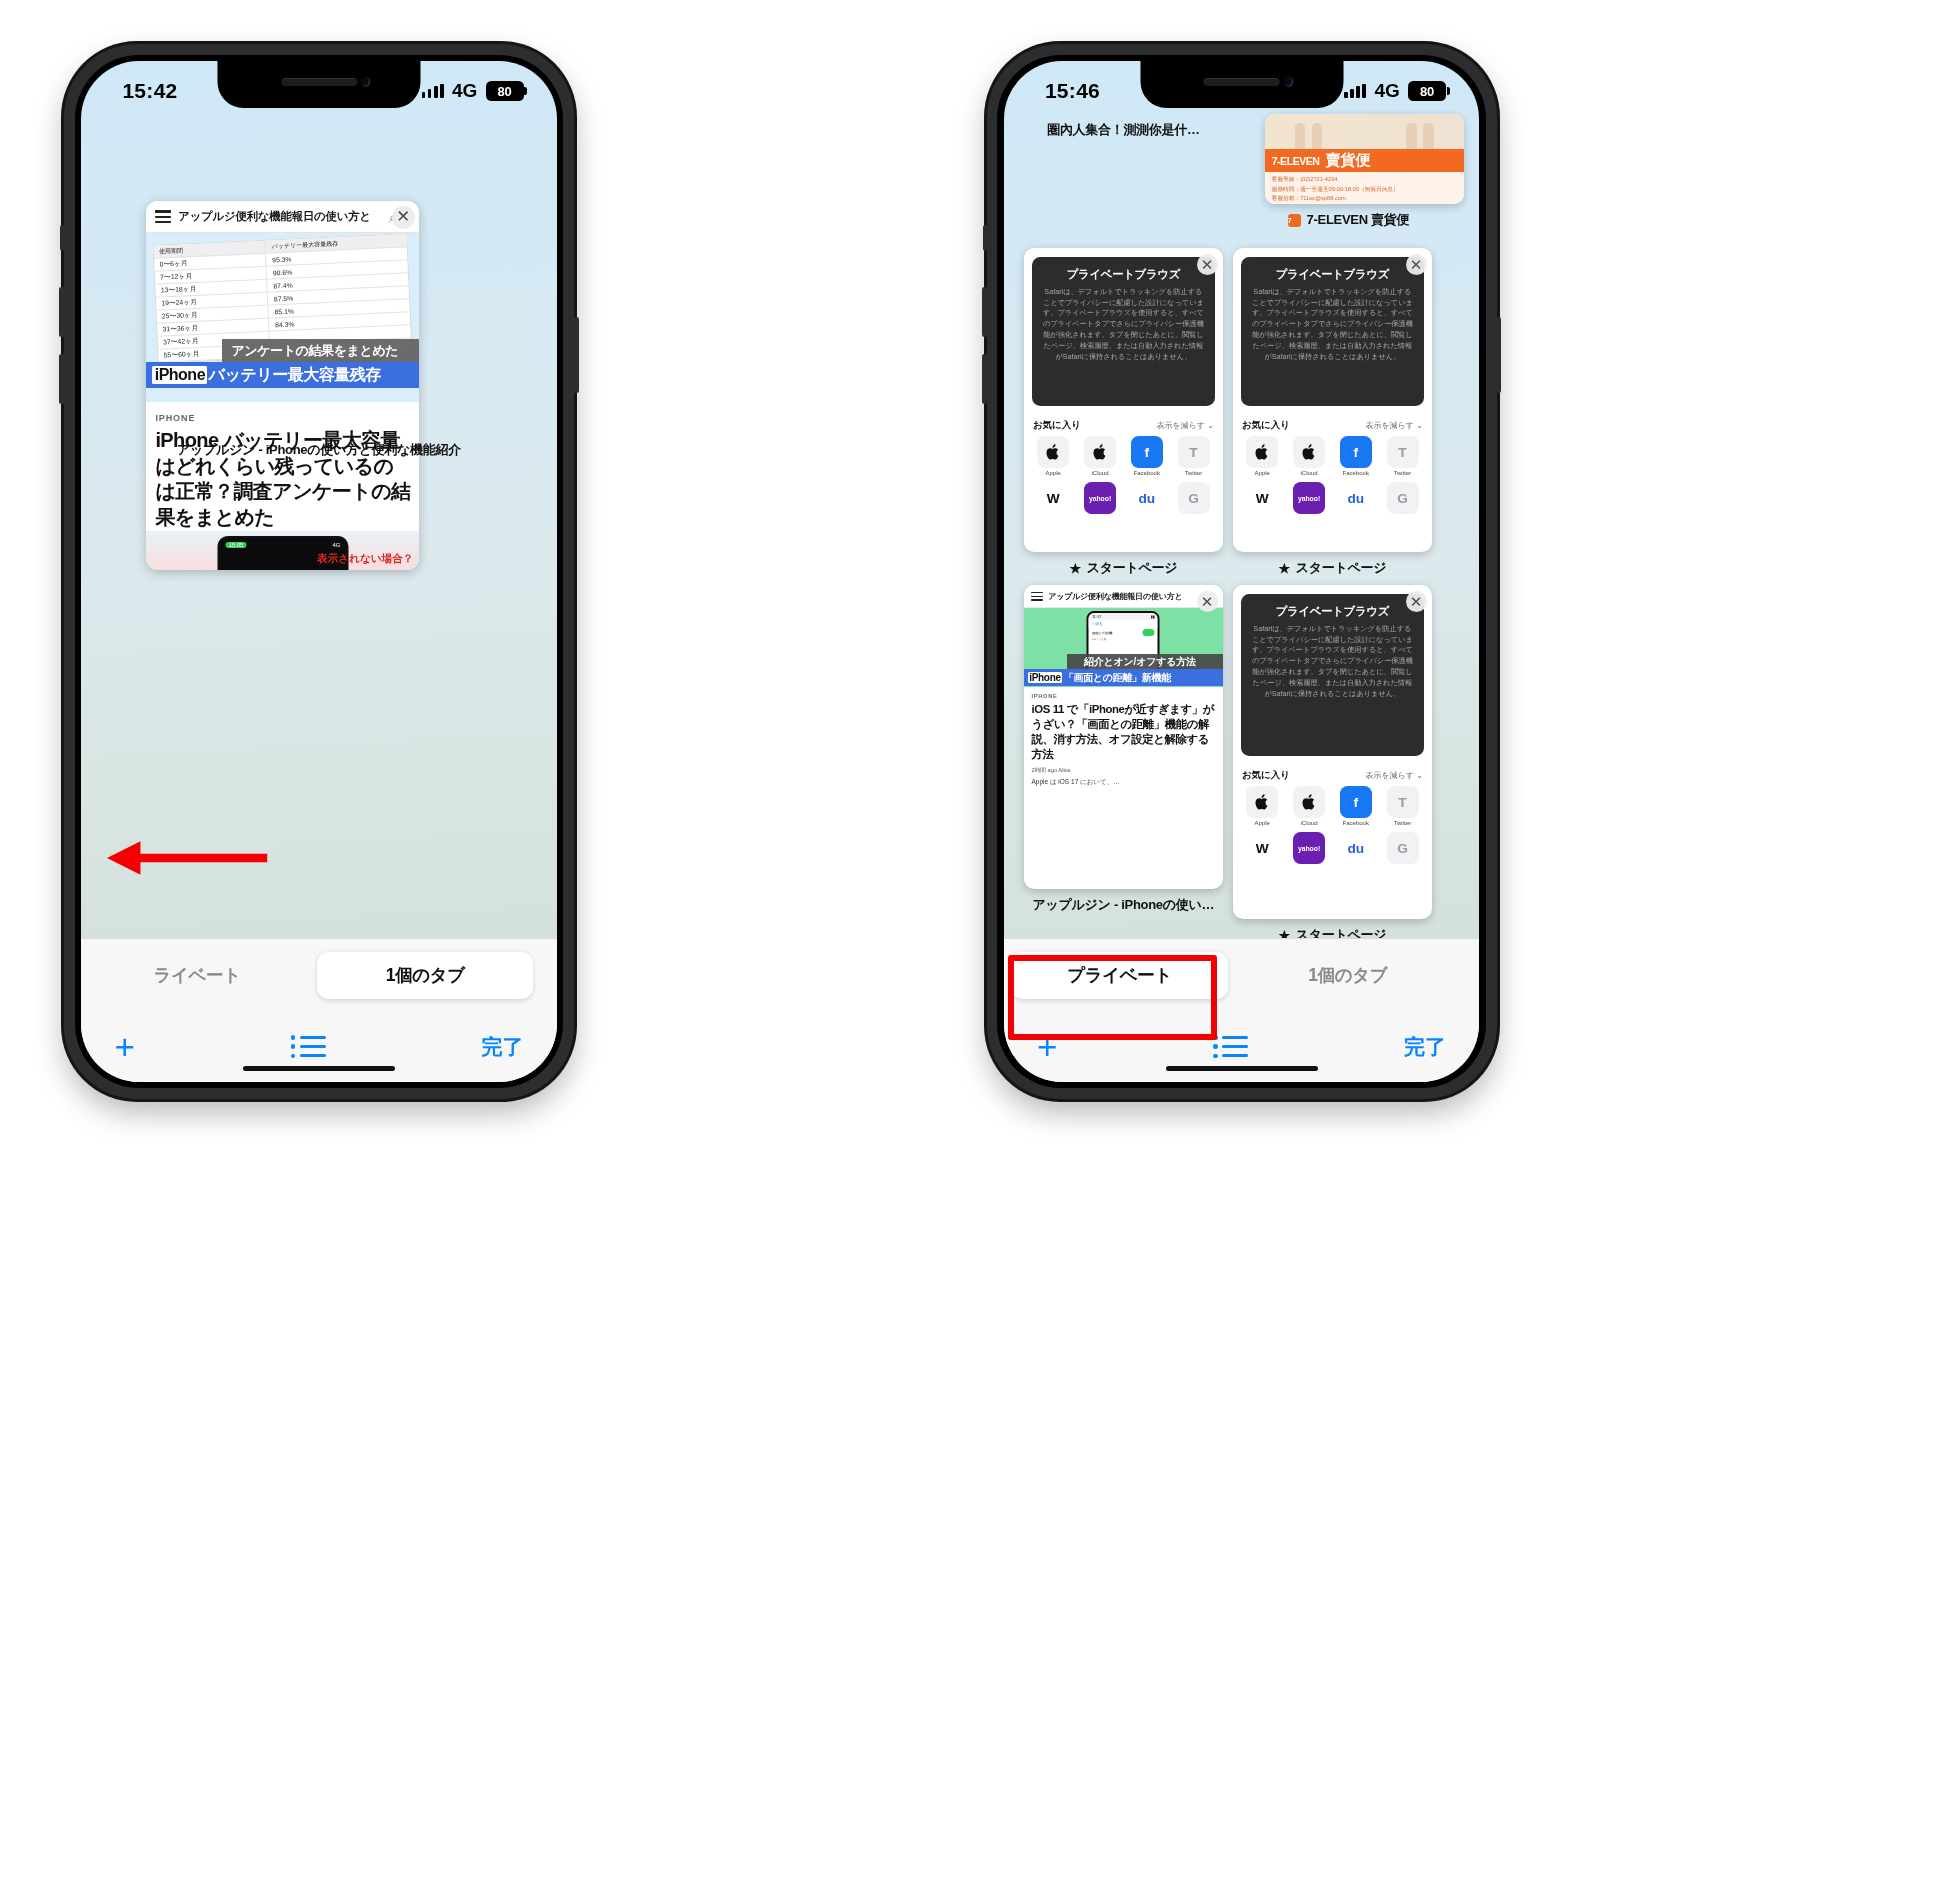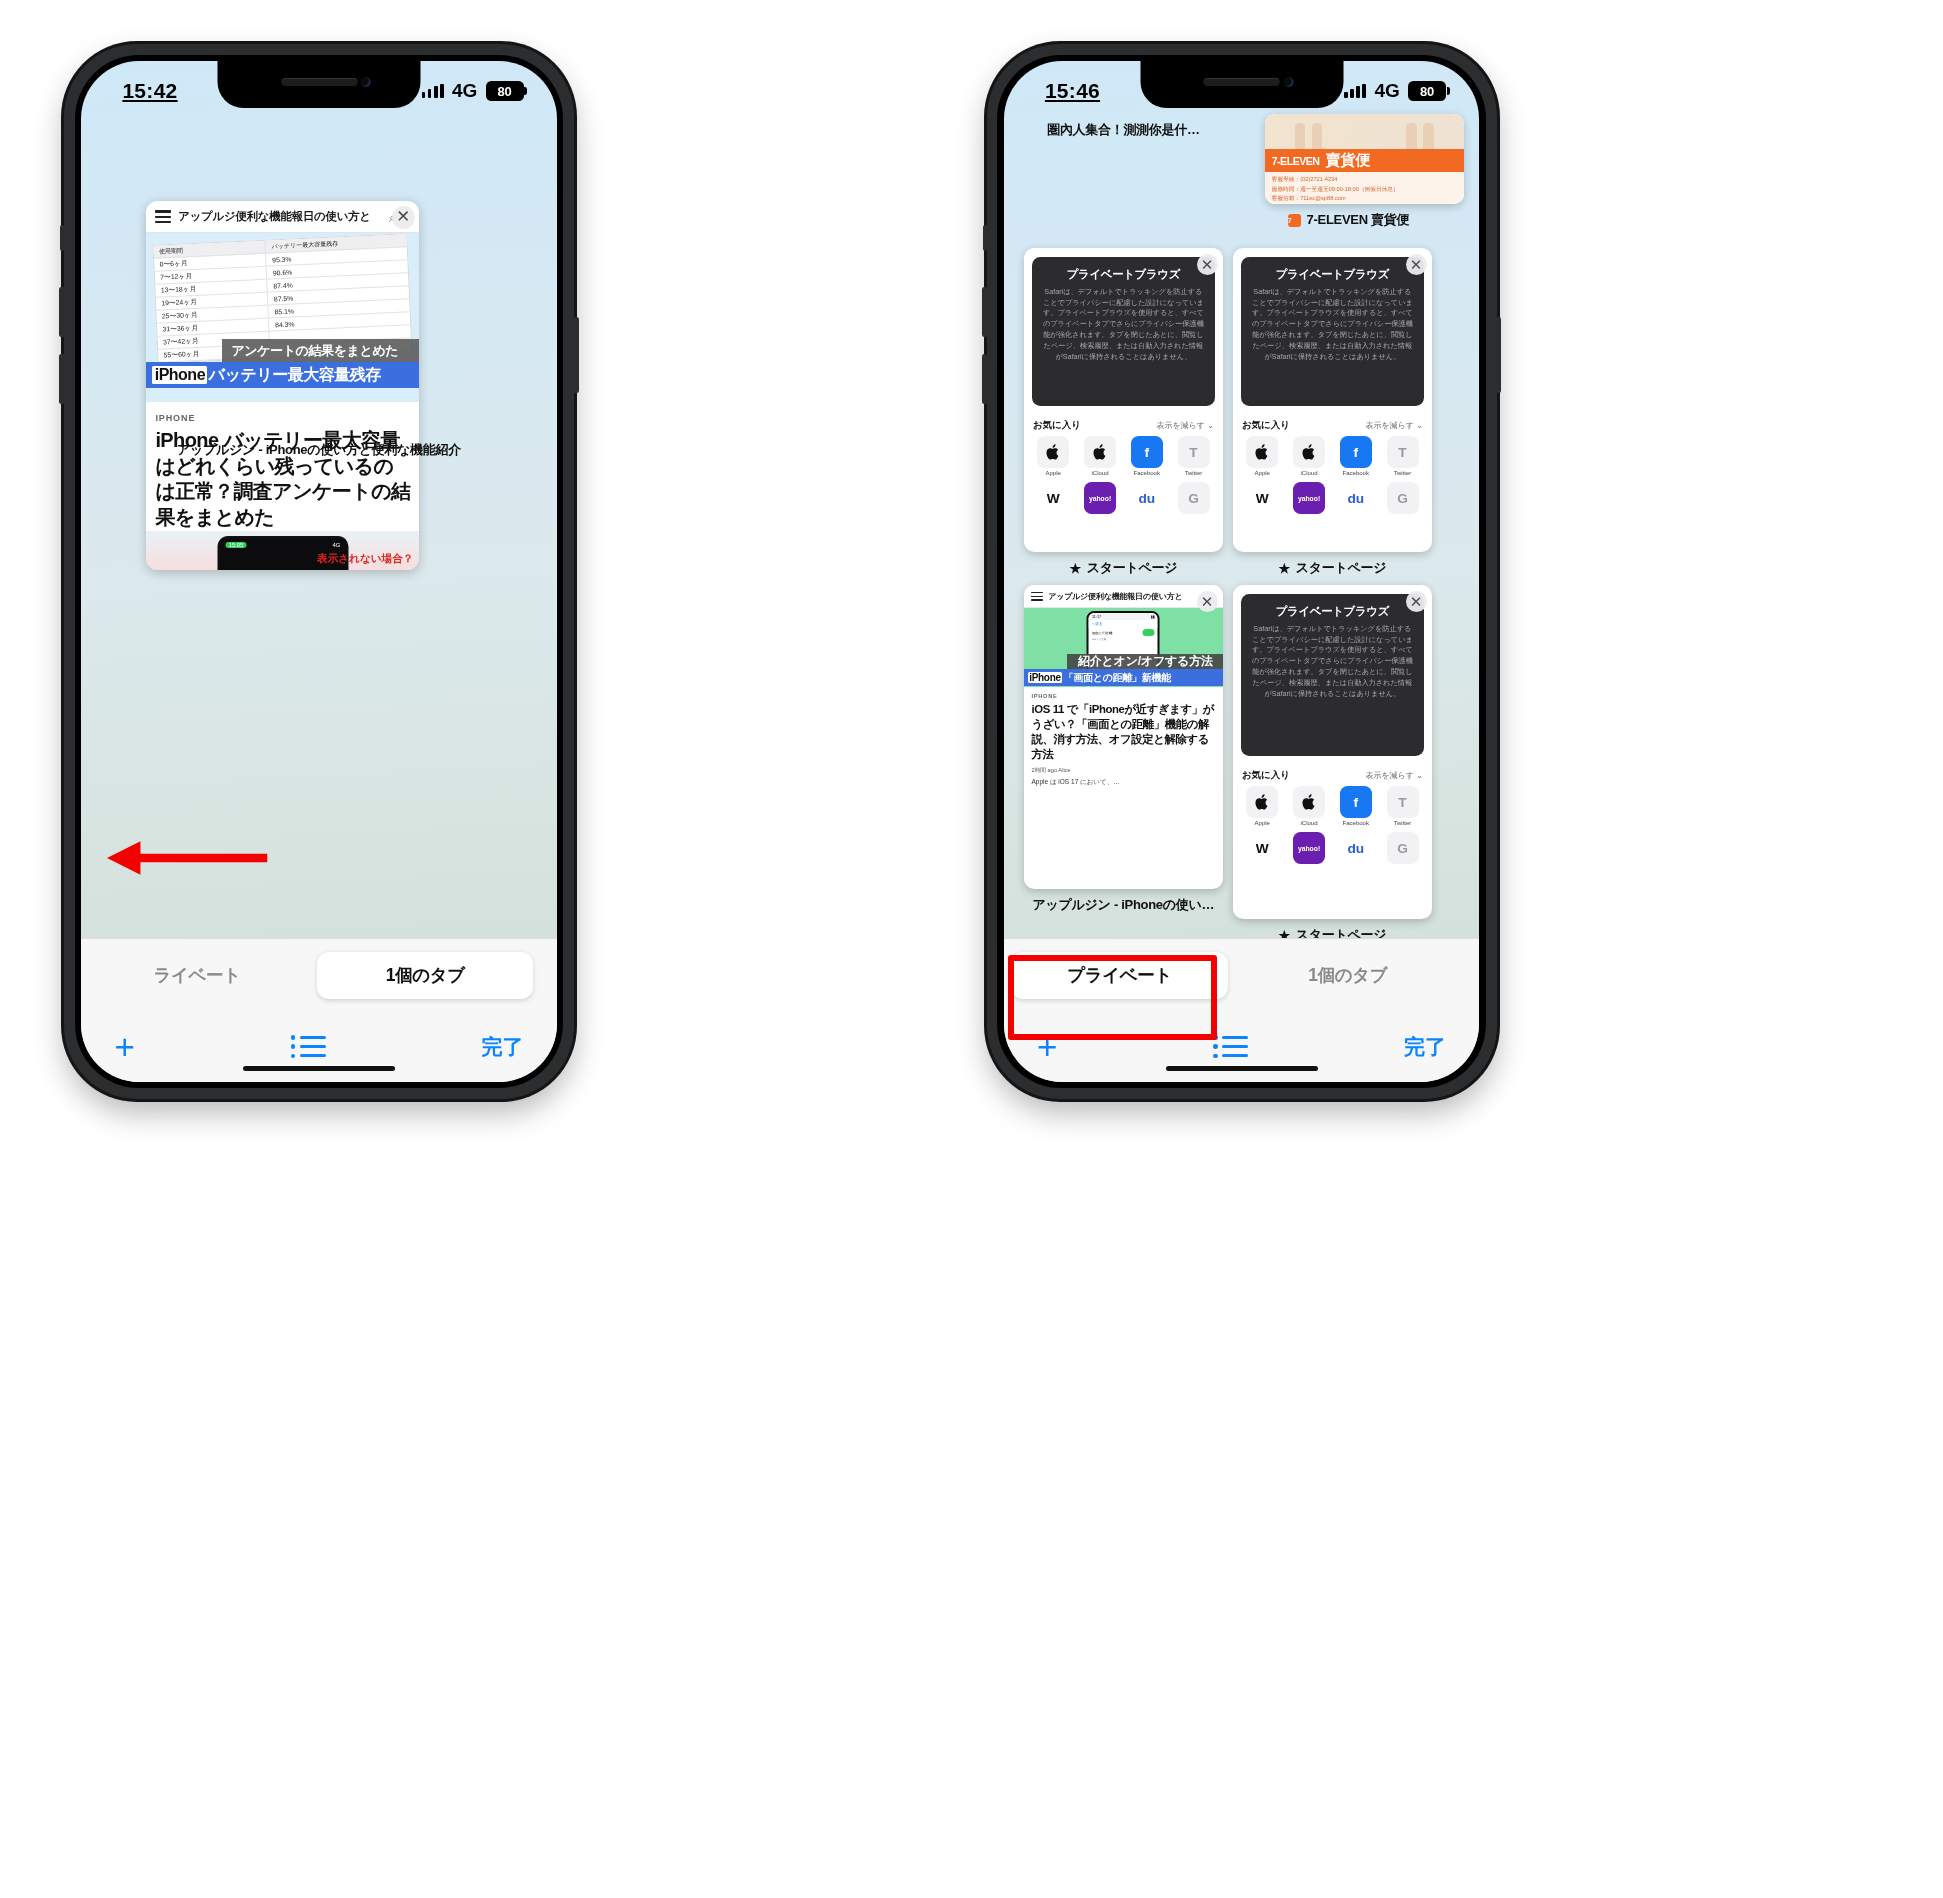--- a/index.html
+++ b/index.html
@@ -60,21 +60,21 @@
     background:#0a0a0c; box-shadow:inset -1.5px -0.8px 1.5px rgba(50,90,160,.55);
   }
 
   
   .statusbar {
     position:absolute; top:0; left:0; right:0; height:49px;
     display:flex; align-items:center; justify-content:space-between;
     padding:10.6px 33px 0 41px;
     z-index:25; color:#000;
   }
-  .sb-time { font-size:21px; font-weight:700; letter-spacing:0.3px;text-decoration:underline; }
+  .sb-time { font-size:21px; font-weight:700; letter-spacing:0.3px; }
   .sb-right { display:flex; align-items:center; gap:8.3px; }
   .bars { display:flex; align-items:flex-end; gap:2.3px; height:14.4px; }
   .bars i { width:3.8px; background:#000; border-radius:1.1px; display:block; }
   .bars i:nth-child(1){ height:6px; }
   .bars i:nth-child(2){ height:9px; }
   .bars i:nth-child(3){ height:12px; }
   .bars i:nth-child(4){ height:14.4px; }
   .sb-net { font-size:19px; font-weight:600; }
   .batt {
     position:relative; width:38px; height:20px; border-radius:5.3px;
@@ -315,22 +315,22 @@
     width:73px; height:65px; background:#fff; border:2.3px solid #0d0d0f; border-radius:7.6px;
     overflow:hidden;
   }
   .ap-bar { height:6.8px; background:#f3f3f5; font-size:3.8px; display:flex; align-items:center; justify-content:space-between; padding:0 3px; color:#222; }
   .ap-nav { height:7.6px; background:#fff; font-size:3.8px; color:#0a84ff; padding-left:2.3px; display:flex; align-items:center; }
   .ap-row { display:flex; align-items:center; justify-content:space-between; padding:1.5px 3px; font-size:3.4px; }
   .ap-tog { width:12px; height:6.8px; border-radius:3.8px; background:#32d158; }
   .ap-txt { font-size:2.4px; color:#888; padding:0 3px; line-height:1.5; }
   .art-cap1 {
     position:absolute; left:43px; right:0; bottom:18px; height:15px;
-    background:rgba(70,70,70,.9); color:#fff; font-size:12px; font-weight:700;
-    display:flex; align-items:center; padding-left:11px; letter-spacing:-0.2px;
+    background:rgba(70,70,70,.9); color:#fff; font-size:10px; font-weight:700;
+    display:flex; align-items:center; padding-left:17px; letter-spacing:-0.2px;
   }
   .art-cap2 {
     position:absolute; left:0; right:0; bottom:1.5px; height:16.7px;
     background:#3b6fe0; color:#fff; font-size:10px; font-weight:800;
     display:flex; align-items:center; padding-left:3.8px; letter-spacing:-0.3px;
   }
   .art-cap2 .hl { background:#fff; color:#111; padding:0 1.5px; margin-right:1.5px; border-radius:1.5px; }
   .art-body { padding:6px 7.6px 7.6px; }
   .art-kick { font-size:5.7px; color:#666; letter-spacing:0.7px; font-weight:600; }
   .art-title { font-size:11.4px; line-height:1.3; font-weight:800; color:#111; margin-top:3px; letter-spacing:-0.4px; }

